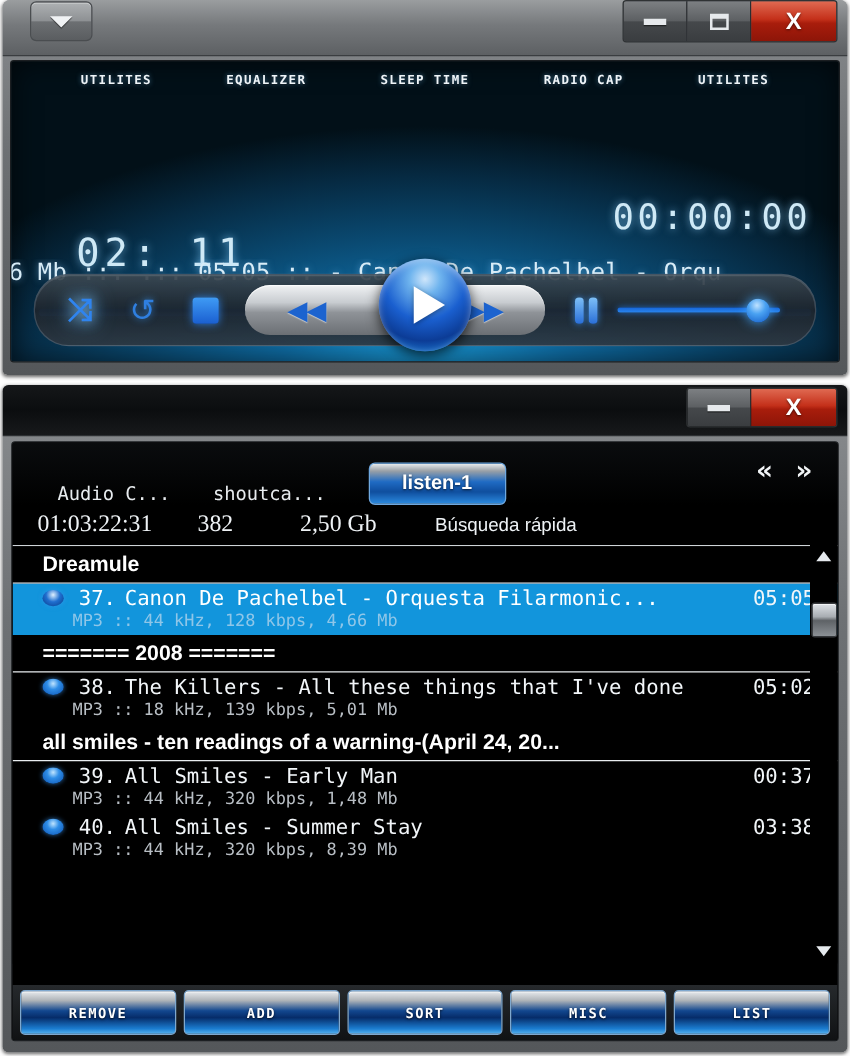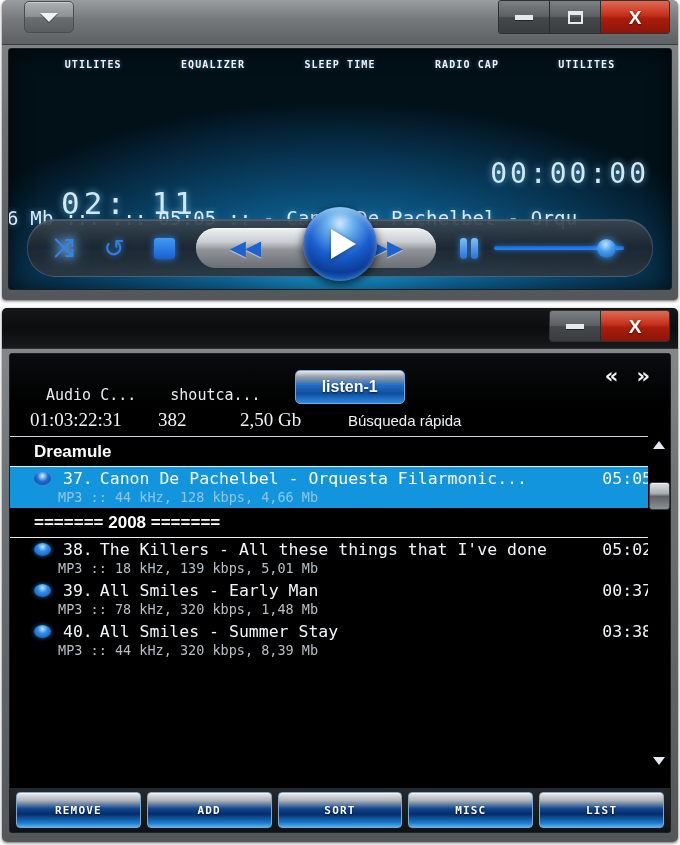--- a/index.html
+++ b/index.html
@@ -554,28 +554,29 @@
         <div class="row">
           <div class="row-main">
             <div class="row-bullet"></div>
             <span class="row-num">38.</span>
             <span class="row-title">The Killers - All these things that I've done</span>
             <span class="row-time">05:02</span>
           </div>
           <div class="row-meta">MP3 :: 18 kHz, 139 kbps, 5,01 Mb</div>
         </div>
 
+        <div class="grp-head">all smiles - ten readings of a warning-(April 24, 20...</div>
         <div class="row">
           <div class="row-main">
             <div class="row-bullet"></div>
             <span class="row-num">39.</span>
             <span class="row-title">All Smiles - Early Man</span>
             <span class="row-time">00:37</span>
           </div>
-          <div class="row-meta">MP3 :: 78 kHz, 320 kbps, 1,48 Mb</div>
+          <div class="row-meta">MP3 :: 44 kHz, 320 kbps, 1,48 Mb</div>
         </div>
         <div class="row">
           <div class="row-main">
             <div class="row-bullet"></div>
             <span class="row-num">40.</span>
             <span class="row-title">All Smiles - Summer Stay</span>
             <span class="row-time">03:38</span>
           </div>
           <div class="row-meta">MP3 :: 44 kHz, 320 kbps, 8,39 Mb</div>
         </div>

